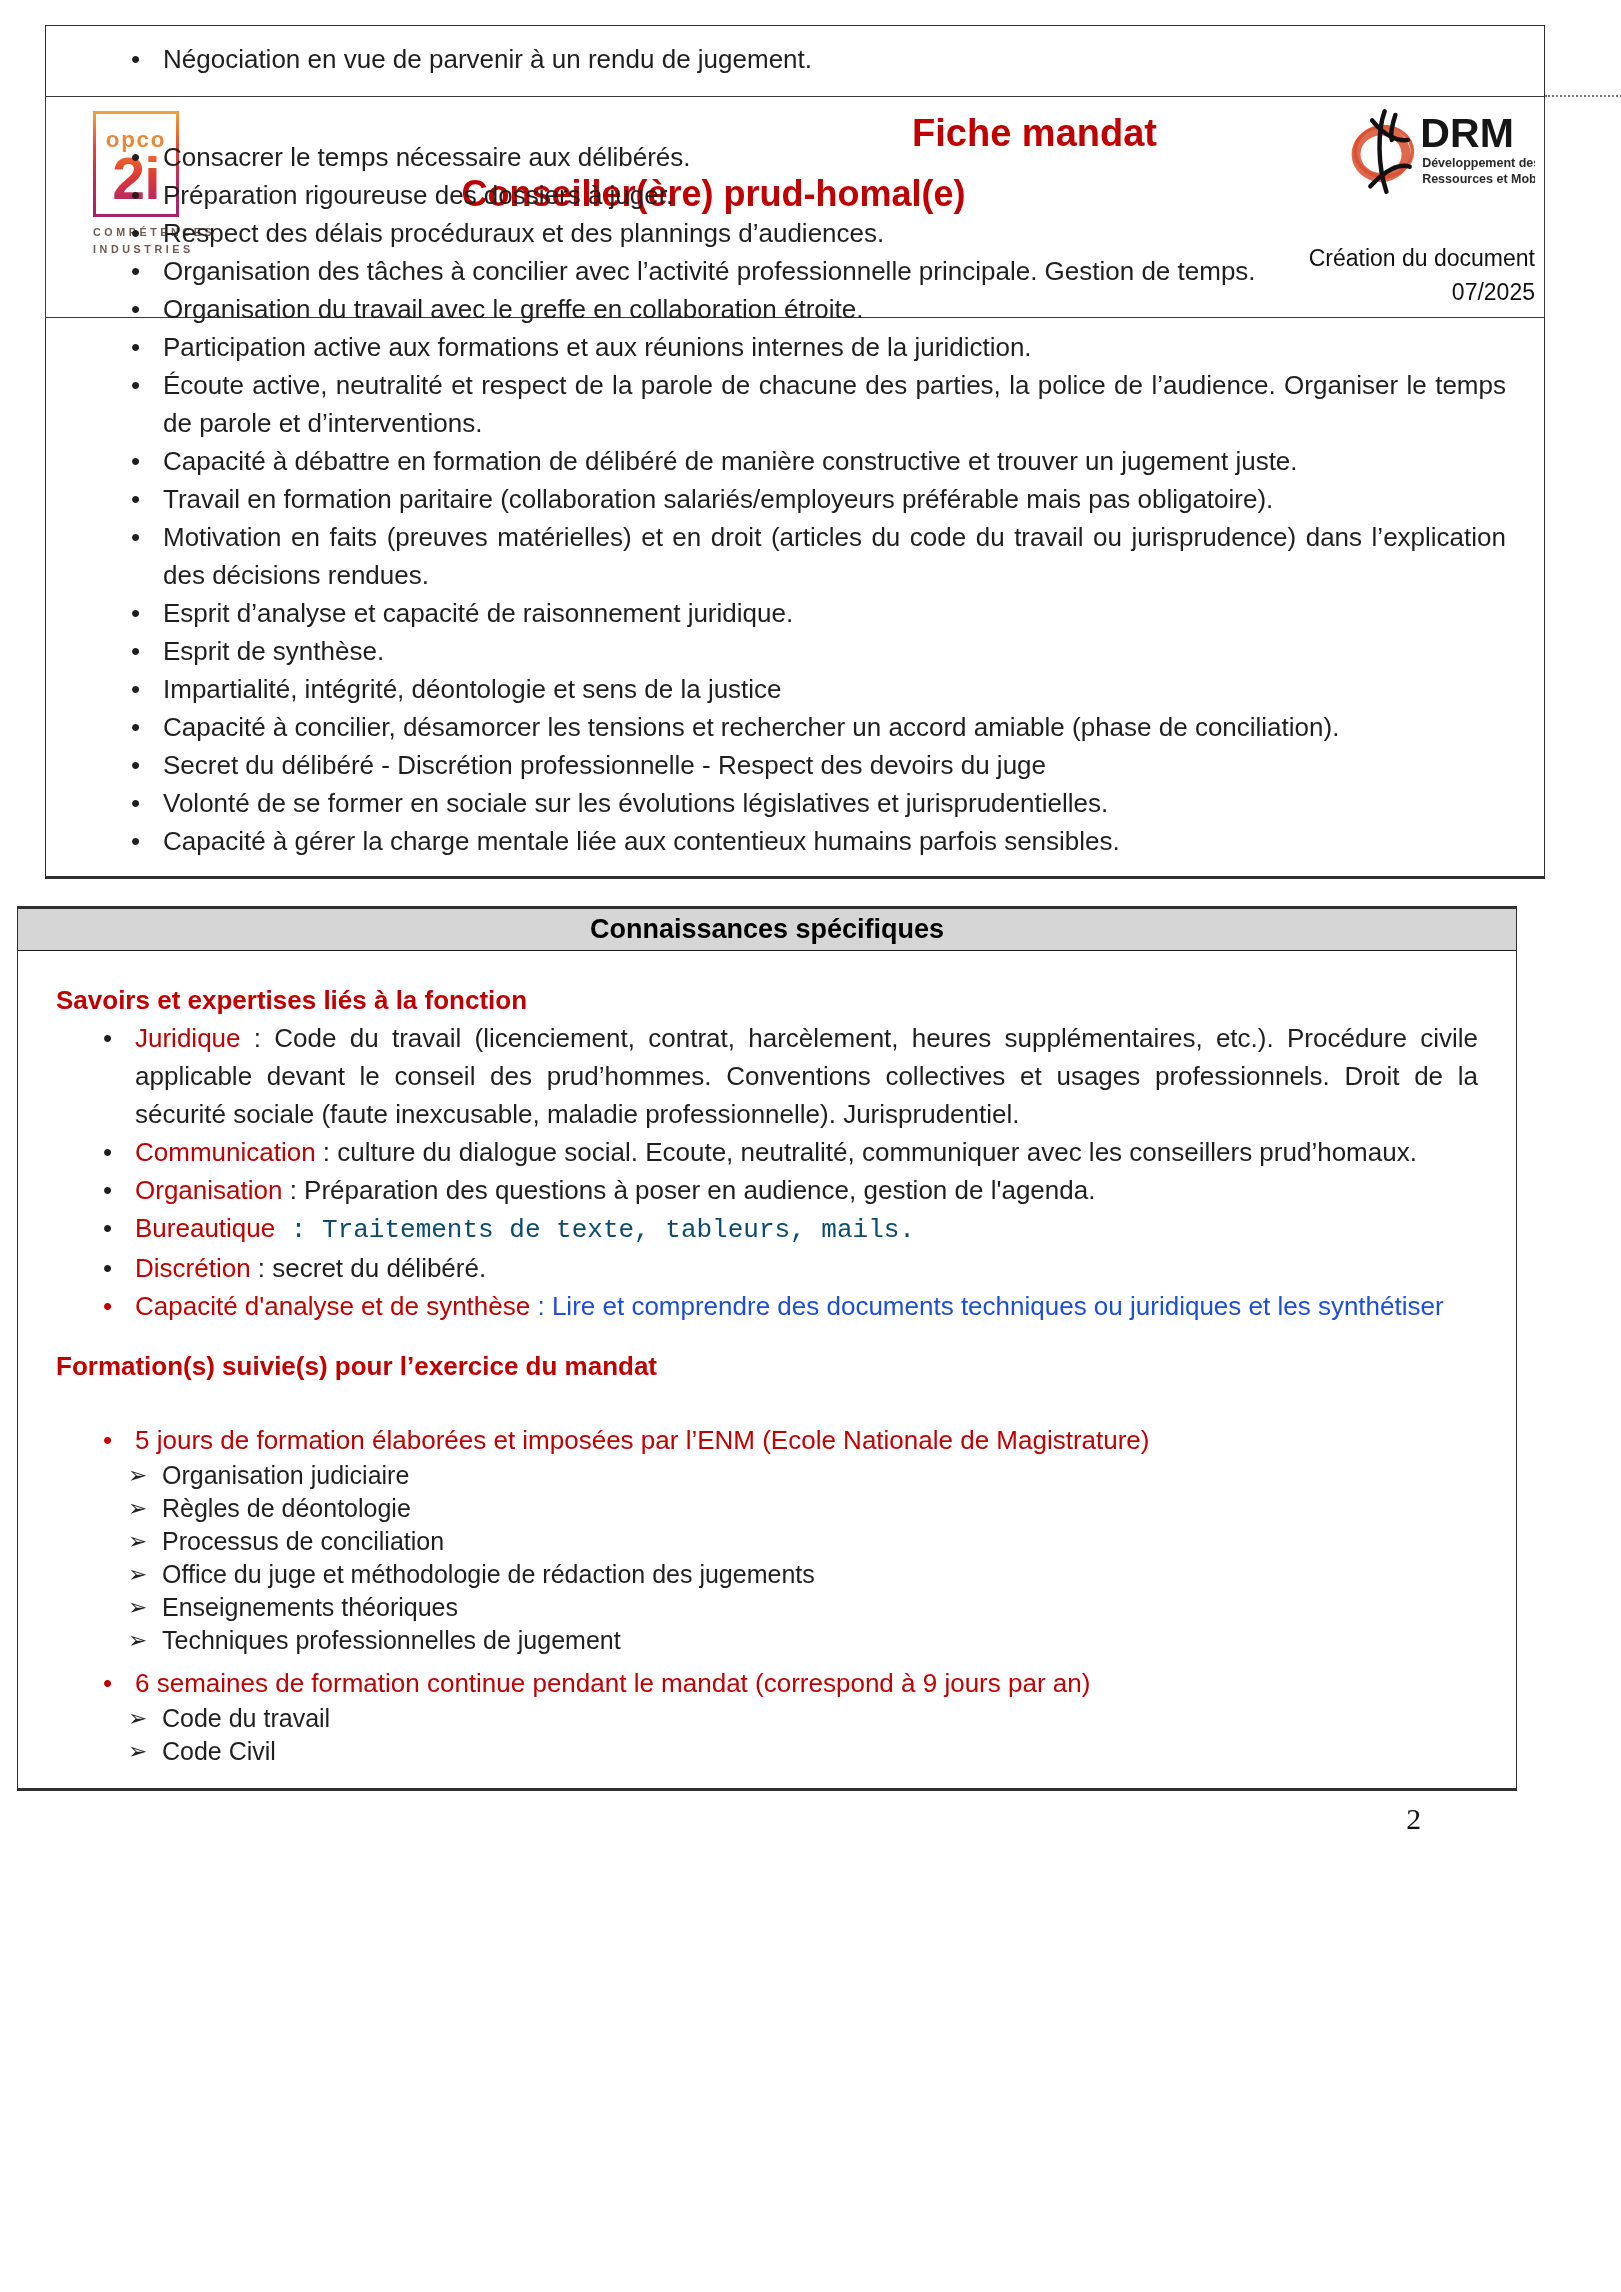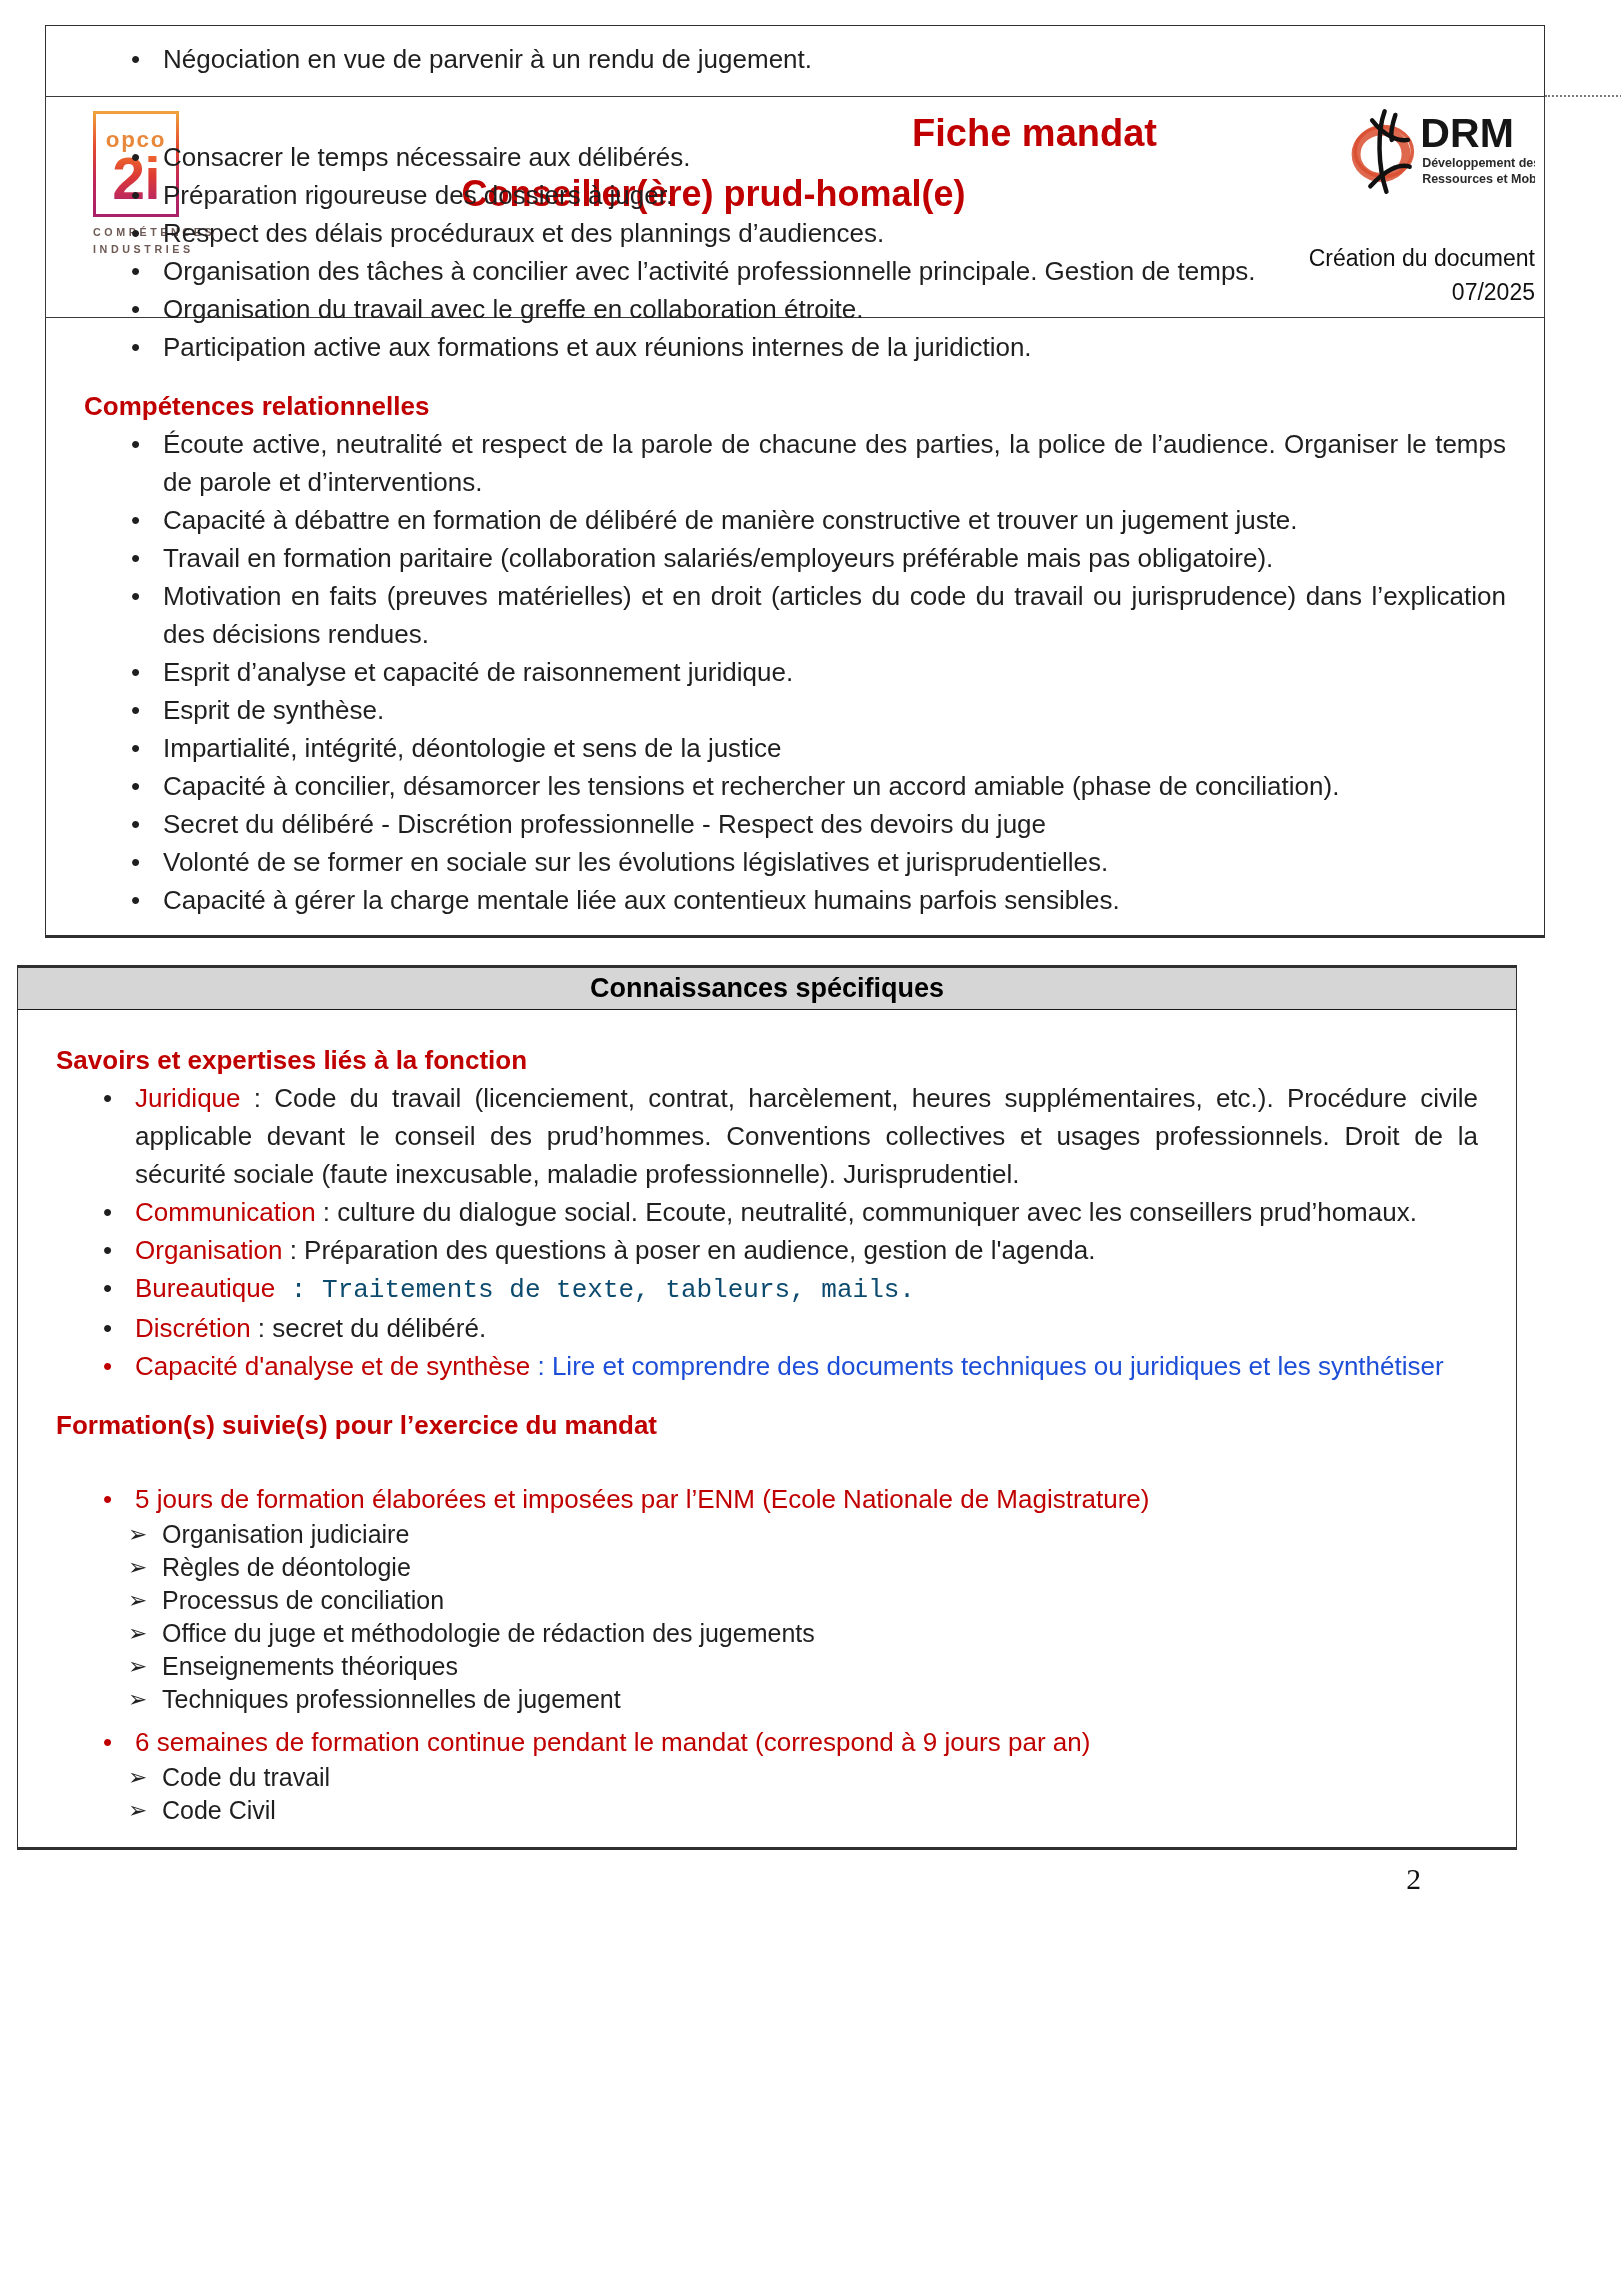--- a/index.html
+++ b/index.html
@@ -162,21 +162,20 @@
           </li>
           <li class="b-item">
             <span class="marker">•</span>
             <span class="b-text">Organisation du travail avec le greffe en collaboration étroite.</span>
           </li>
           <li class="b-item">
             <span class="marker">•</span>
             <span class="b-text">Participation active aux formations et aux réunions internes de la juridiction.</span>
           </li>
         </ul>
-        <div class="red-heading">Compétences relationnelles</div>
         <ul class="bullets">
           <li class="b-item">
             <span class="marker">•</span>
             <span class="b-text">Écoute active, neutralité et respect de la parole de chacune des parties, la police de l’audience. Organiser le temps de parole et d’interventions.</span>
           </li>
           <li class="b-item">
             <span class="marker">•</span>
             <span class="b-text">Capacité à débattre en formation de délibéré de manière constructive et trouver un jugement juste.</span>
           </li>
           <li class="b-item">

